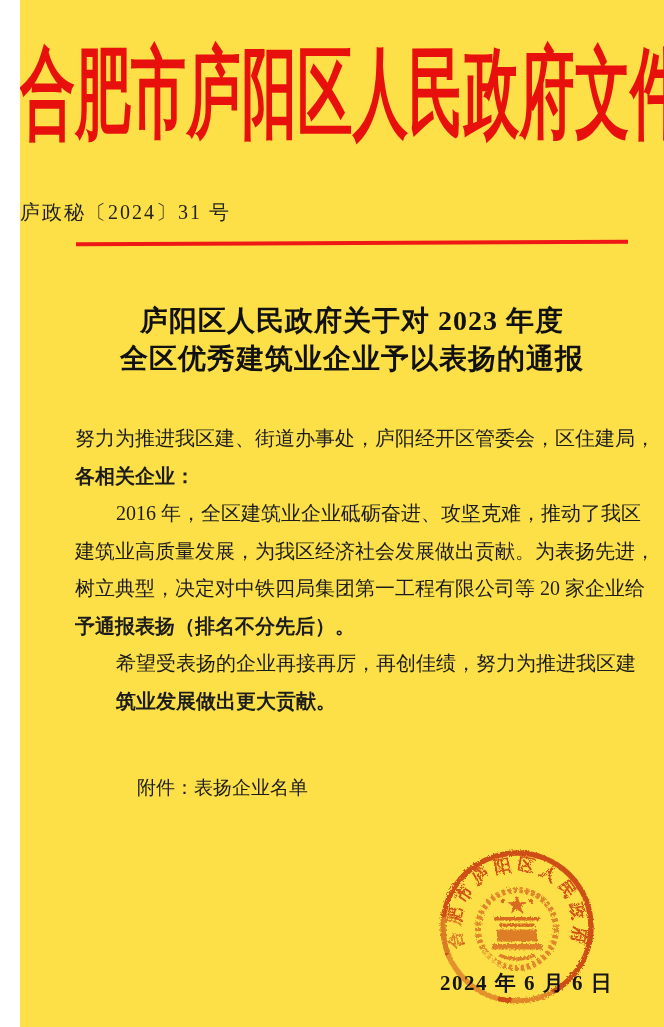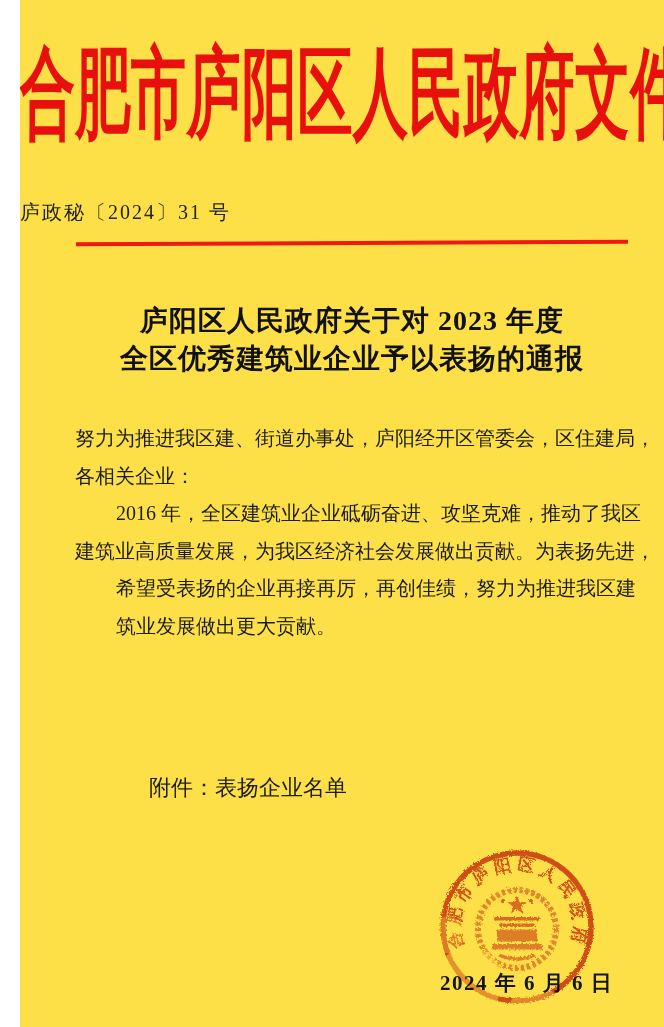--- a/index.html
+++ b/index.html
@@ -66,29 +66,30 @@
     height: 37.5px;
     line-height: 37.5px;
     text-align: justify;
     text-align-last: justify;
     white-space: nowrap;
     overflow: visible;
   }
   .bline.left {
     text-align: left;
     text-align-last: left;
+    font-weight: bold;
   }
   .bline.indent { padding-left: 41px; }
 
   .attachment {
     position: absolute;
-    top: 769px; left: 51px; width: 554px;
+    top: 769px; left: 39px; width: 554px;
     padding-left: 78px;
     box-sizing: border-box;
-    font-size: 22px;
+    font-size: 19px;
     line-height: 37.5px;
     color: #1c1c1c;
   }
 
   .date-line {
     position: absolute;
     left: 420px; top: 969px;
     font-size: 21px;
     letter-spacing: 1.5px;
     color: #151515;
@@ -120,20 +121,22 @@
   <div class="doc-title">
     <div>庐阳区人民政府关于对 2023 年度</div>
     <div>全区优秀建筑业企业予以表扬的通报</div>
   </div>
 
   <div class="body-block">
     <div class="bline">努力为推进我区建、街道办事处，庐阳经开区管委会，区住建局，</div>
     <div class="bline left">各相关企业：</div>
     <div class="bline indent">2016 年，全区建筑业企业砥砺奋进、攻坚克难，推动了我区</div>
     <div class="bline">建筑业高质量发展，为我区经济社会发展做出贡献。为表扬先进，</div>
+    <div class="bline">树立典型，决定对中铁四局集团第一工程有限公司等 20 家企业给</div>
+    <div class="bline left">予通报表扬（排名不分先后）。</div>
     <div class="bline indent">希望受表扬的企业再接再厉，再创佳绩，努力为推进我区建</div>
     <div class="bline left indent">筑业发展做出更大贡献。</div>
   </div>
 
   <div class="attachment">附件：表扬企业名单</div>
 
   <div class="date-line">2024 年 6 月 6 日</div>
 
   <svg class="seal" viewBox="0 0 164 170" xmlns="http://www.w3.org/2000/svg">
     <defs>

